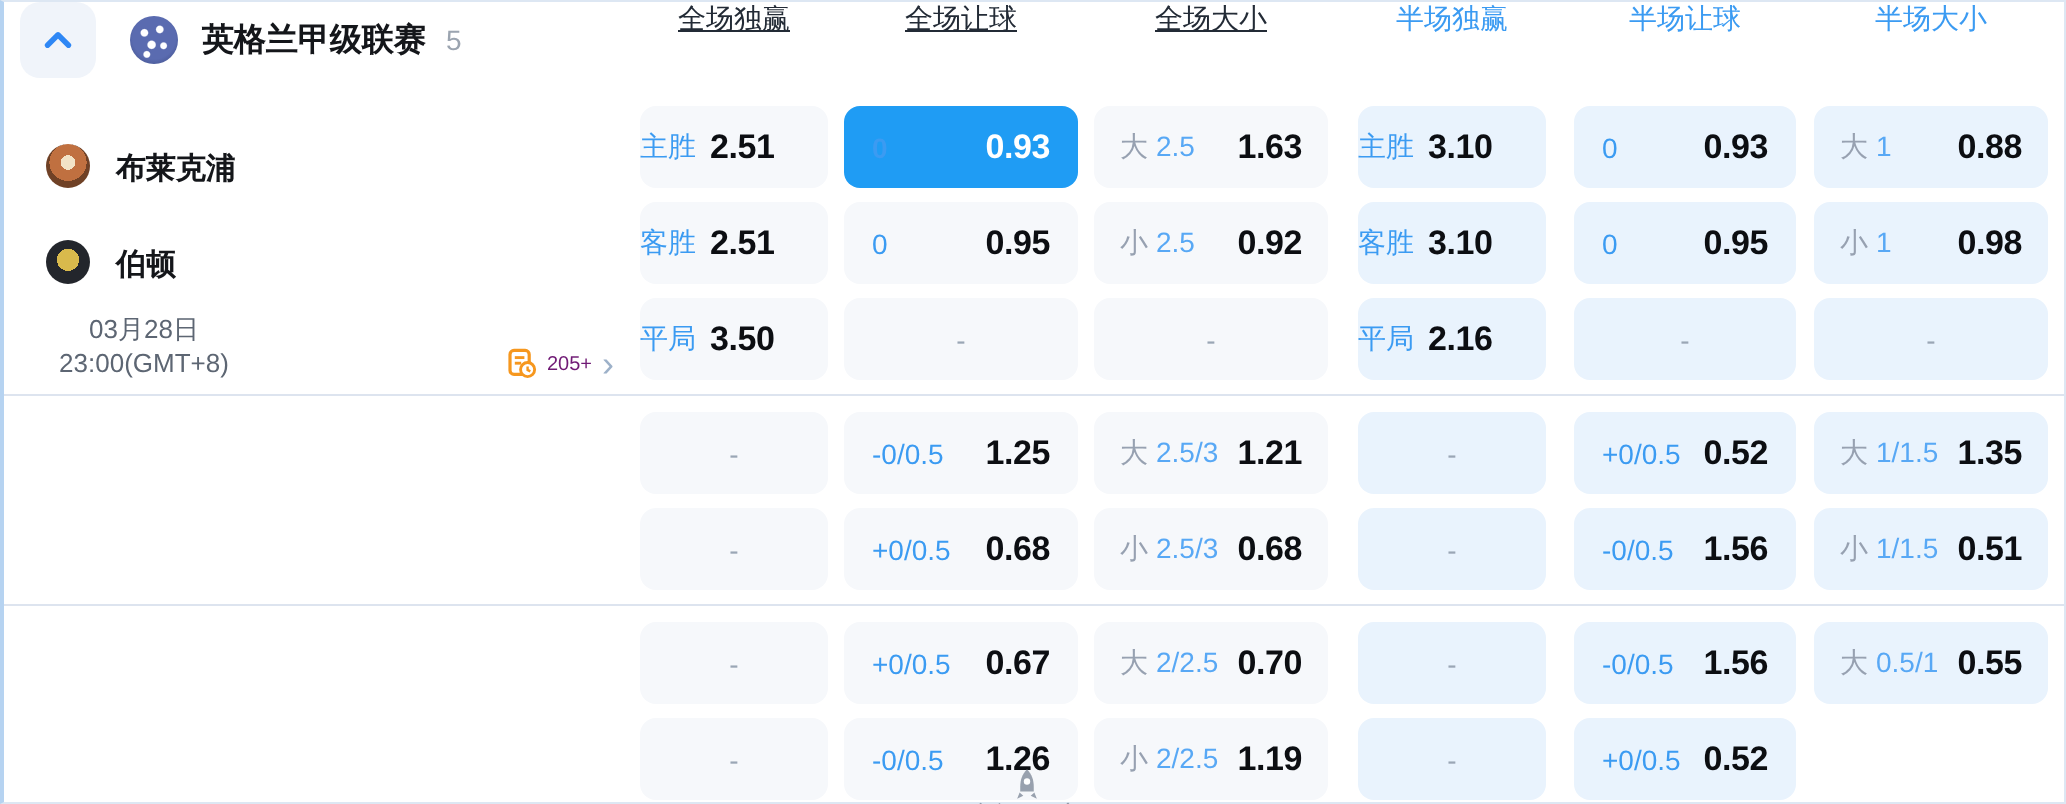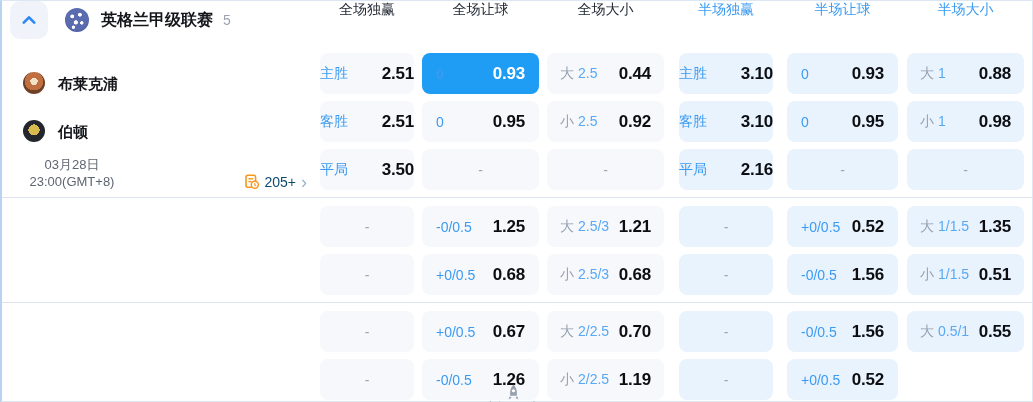--- a/index.html
+++ b/index.html
@@ -17,21 +17,21 @@
     background:
       radial-gradient(circle at 30% 35%, #ffffff 1.6px, rgba(255,255,255,0) 2.2px),
       radial-gradient(circle at 62% 28%, #ffffff 1.6px, rgba(255,255,255,0) 2.2px),
       radial-gradient(circle at 45% 60%, #ffffff 1.8px, rgba(255,255,255,0) 2.4px),
       radial-gradient(circle at 70% 62%, #ffffff 1.4px, rgba(255,255,255,0) 2.0px),
       radial-gradient(circle at 35% 80%, #ffffff 1.4px, rgba(255,255,255,0) 2.0px),
       radial-gradient(circle at 50% 45%, #5a6bb0 0 60%, #39487f 100%); }
   .league-name { margin-left:12px; font-size:16px; font-weight:700; color:#14161a; }
   .league-count { margin-left:10px; font-size:14px; color:#9ba4b0; }
   .hcell { font-size:14px; text-align:center; }
-  .hcell.full { color:#232b36; }
+  .hcell.full { color:#232b36;text-decoration:underline; }
   .hcell.half { color:#3b9bf2; }
 
   
   .c0 { width:94px;  margin-left:0; }
   .c1 { width:117px; margin-left:8px; }
   .c2 { width:117px; margin-left:8px; }
   .c3 { width:94px;  margin-left:15px; }
   .c4 { width:111px; margin-left:14px; }
   .c5 { width:117px; margin-left:9px; }
 
@@ -42,31 +42,31 @@
 
   .left-inner { width:318px; flex:0 0 318px; display:flex; align-items:flex-end; height:100%; }
   .badge { width:22px; height:22px; border-radius:50%; margin-left:21px; flex:0 0 22px; }
   .badge.home { background:radial-gradient(circle at 50% 42%, #f2e3c6 0 22%, #c07040 22% 55%, #6f4126 55% 78%, #3d2413 78%); }
   .badge.away { background:radial-gradient(circle at 50% 45%, #d9ba4c 0 34%, #23262c 34% 80%, #0d0e11 80%); }
   .team-name { margin-left:13px; font-size:15px; font-weight:700; color:#14161a; }
 
   .dt-block { margin-left:14px; width:112px; text-align:center;
     font-size:13px; color:#5d6673; line-height:17px; }
   .markets { margin-left:auto; margin-right:13px; display:flex; align-items:center; cursor:pointer; }
-  .markets .m-txt { font-size:14px; color:#0c4a6e; margin-left:4px; }
+  .markets .m-txt { font-size:10px; color:#701a75; margin-left:4px; }
   .markets .chev { font-size:18px; color:#9db1c9; margin-left:5px; line-height:14px; }
 
   
   .cell { height:41px; border-radius:8px; display:flex; align-items:center;
     background:#f6f8fb; cursor:pointer; }
   .cell.halfc { background:#e9f3fd; }
   .cell.hl { background:#1f9cf4; }
   .cell .val { font-size:17px; font-weight:700; color:#0c0e12; letter-spacing:-0.2px; }
   .cell.hl .val, .cell.hl .lbl { color:#ffffff; }
-  .cell.win { justify-content:space-between; }
+  .cell.win { justify-content:flex-start; }
   .cell.win .lbl { font-size:14px; color:#3b9bf2; margin-right:7px; }
   .cell.hcp { justify-content:space-between; padding:0 14px; }
   .cell.hcp .lbl { font-size:14px; color:#3b9bf2; }
   .cell.hl.hcp .lbl { font-weight:700; }
   .cell.ou { justify-content:space-between; padding:0 13px; }
   .cell.ou .side { font-size:14px; color:#97a1b1; }
   .cell.ou .line { font-size:14px; color:#58a8f5; margin-left:4px; }
   .cell.dash { justify-content:center; }
   .cell.dash span { color:#9aa6b5; font-size:14px; }
 
@@ -108,21 +108,21 @@
         <div class="cell c0 win">
           <span class="lbl">主胜</span>
           <span class="val">2.51</span>
         </div>
         <div class="cell c1 hcp hl">
           <span class="lbl">0</span>
           <span class="val">0.93</span>
         </div>
         <div class="cell c2 ou">
           <span class="lbl2"><span class="side">大</span><span class="line">2.5</span></span>
-          <span class="val">0.44</span>
+          <span class="val">1.63</span>
         </div>
         <div class="cell c3 halfc win">
           <span class="lbl">主胜</span>
           <span class="val">3.10</span>
         </div>
         <div class="cell c4 halfc hcp">
           <span class="lbl">0</span>
           <span class="val">0.93</span>
         </div>
         <div class="cell c5 halfc ou">

